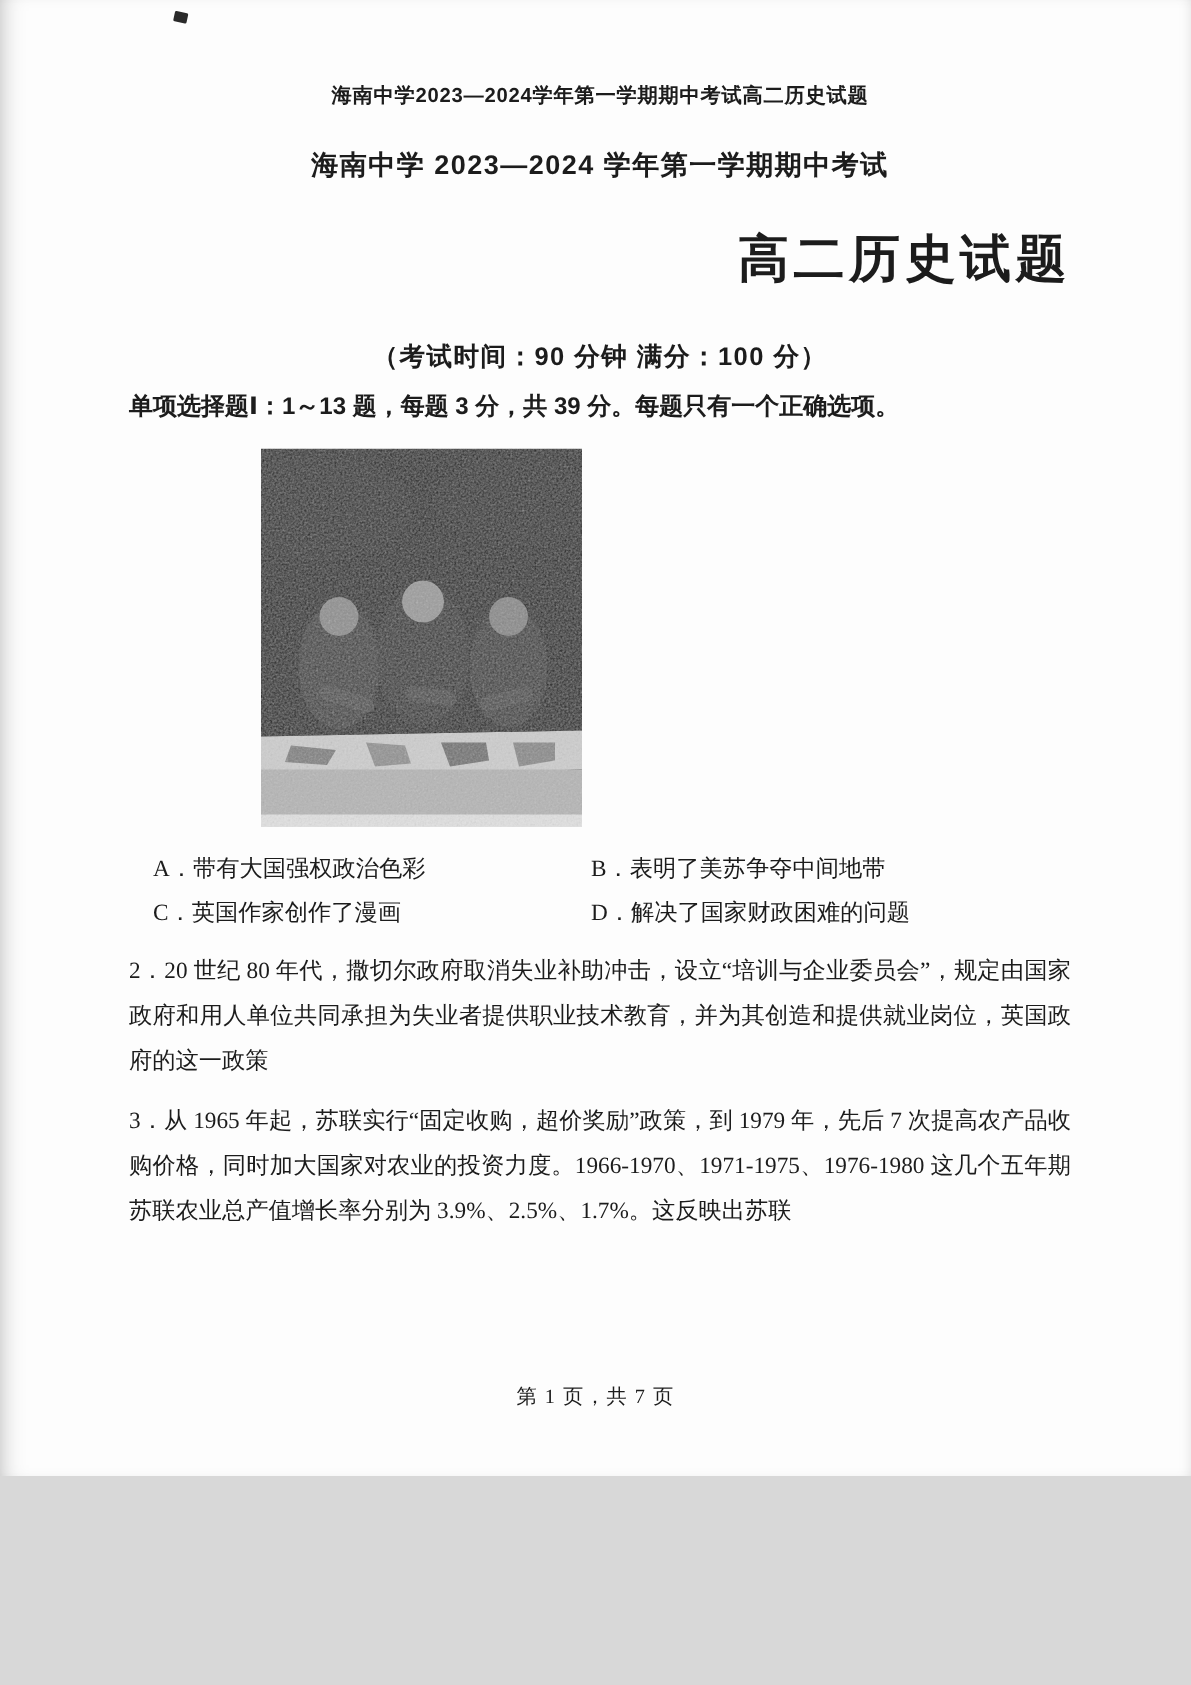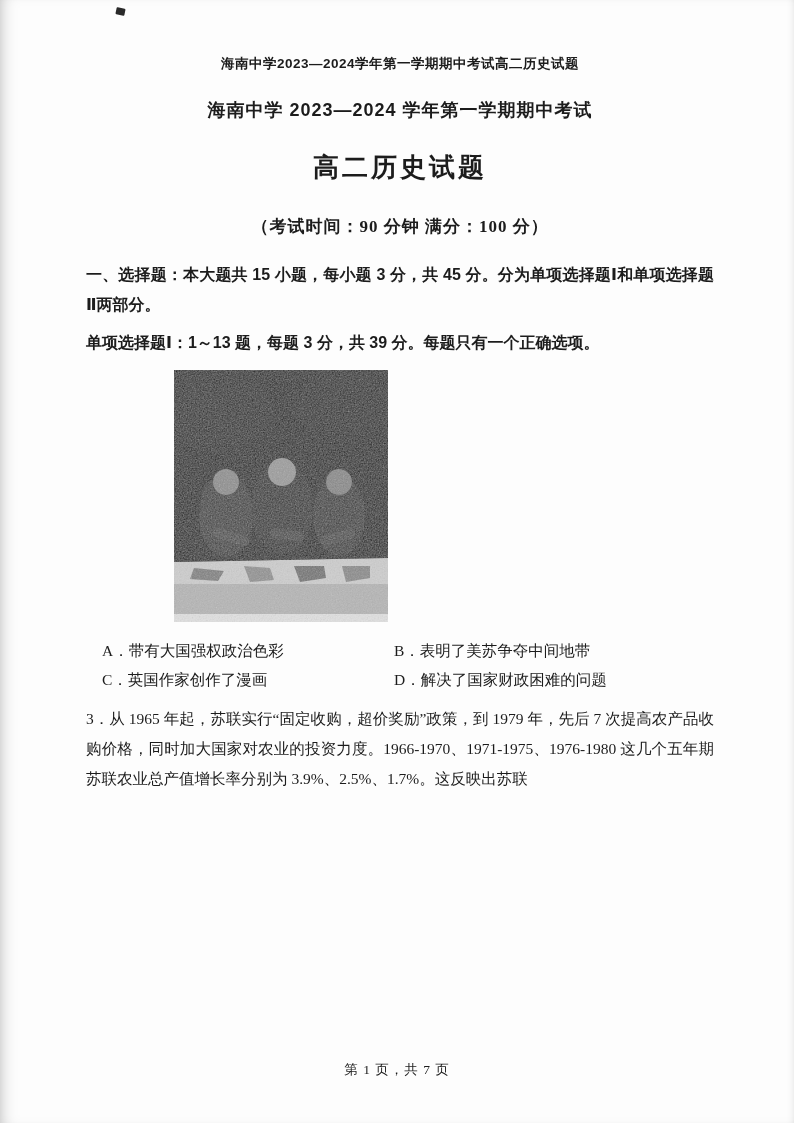--- a/index.html
+++ b/index.html
@@ -4,21 +4,21 @@
 <style>
   html, body {
     margin: 0;
     padding: 0;
     background: #d8d8d8;
     font-family: "Liberation Serif", "DejaVu Serif", serif;
   }
   .page {
     position: relative;
     width: 794px;
-    height: 1123px;
+    height: 984px;
     margin: 0 auto;
     background: #fdfdfd;
     color: #1c1c1c;
     overflow: hidden;
     box-shadow: inset 12px 0 18px -14px rgba(0,0,0,0.35), inset -6px 0 10px -8px rgba(0,0,0,0.18);
   }
   .content {
     padding: 56px 80px 0 86px;
   }
   .hdr {
@@ -33,30 +33,30 @@
   .exam-title {
     margin-top: 26px;
     text-align: center;
     font-family: "Liberation Sans", "DejaVu Sans", sans-serif;
     font-weight: bold;
     font-size: 18px;
     letter-spacing: 1px;
   }
   .paper-title {
     margin-top: 28px;
-    text-align: center;
+    text-align: right;
     font-family: "Liberation Sans", "DejaVu Sans", sans-serif;
     font-weight: bold;
-    font-size: 26px;
+    font-size: 34px;
     letter-spacing: 3px;
   }
   .exam-info {
     margin-top: 30px;
     text-align: center;
-    font-family: Liberation Serif, serif;
+    font-family: Liberation Sans, sans-serif;
     font-weight: bold;
     font-size: 17px;
     letter-spacing: 1px;
   }
   .bold-para {
     margin-top: 22px;
     font-family: "Liberation Sans", "DejaVu Sans", sans-serif;
     font-weight: bold;
     font-size: 16px;
     line-height: 30px;
@@ -109,21 +109,20 @@
   <div class="speck"></div>
 
   <div class="content">
 
     <div class="hdr">海南中学2023—2024学年第一学期期中考试高二历史试题</div>
 
     <div class="exam-title">海南中学 2023—2024 学年第一学期期中考试</div>
     <div class="paper-title">高二历史试题</div>
     <div class="exam-info">（考试时间：90 分钟 满分：100 分）</div>
 
-    <div class="bold-para">一、选择题：本大题共 15 小题，每小题 3 分，共 45 分。分为单项选择题Ⅰ和单项选择题Ⅱ两部分。</div>
     <div class="bold-para tight">单项选择题Ⅰ：1～13 题，每题 3 分，共 39 分。每题只有一个正确选项。</div>
 
 
     <div class="photo-wrap">
       <svg width="214" height="252" viewBox="0 0 214 252" aria-hidden="true">
         <defs>
           <filter id="grain" x="0" y="0" width="100%" height="100%">
             <feTurbulence type="fractalNoise" baseFrequency="0.75" numOctaves="2" result="noise"></feTurbulence>
             <feColorMatrix in="noise" type="matrix" values="0.33 0.33 0.33 0 0  0.33 0.33 0.33 0 0  0.33 0.33 0.33 0 0  0 0 0 0.4 0" result="mono"></feColorMatrix>
             <feComposite in="mono" in2="SourceGraphic" operator="over"></feComposite>
@@ -157,20 +156,21 @@
       </svg>
     </div>
 
     <div class="options">
       <span>A．带有大国强权政治色彩</span>
       <span>B．表明了美苏争夺中间地带</span>
       <span>C．英国作家创作了漫画</span>
       <span>D．解决了国家财政困难的问题</span>
     </div>
 
+    <div class="q-text">2．20 世纪 80 年代，撒切尔政府取消失业补助冲击，设立“培训与企业委员会”，规定由国家政府和用人单位共同承担为失业者提供职业技术教育，并为其创造和提供就业岗位，英国政府的这一政策</div>
 
 
     <div class="q-text">3．从 1965 年起，苏联实行“固定收购，超价奖励”政策，到 1979 年，先后 7 次提高农产品收购价格，同时加大国家对农业的投资力度。1966-1970、1971-1975、1976-1980 这几个五年期苏联农业总产值增长率分别为 3.9%、2.5%、1.7%。这反映出苏联</div>
 
   </div>
 
   <div class="footer">第 1 页，共 7 页</div>
 </div>
 
 </body></html>

